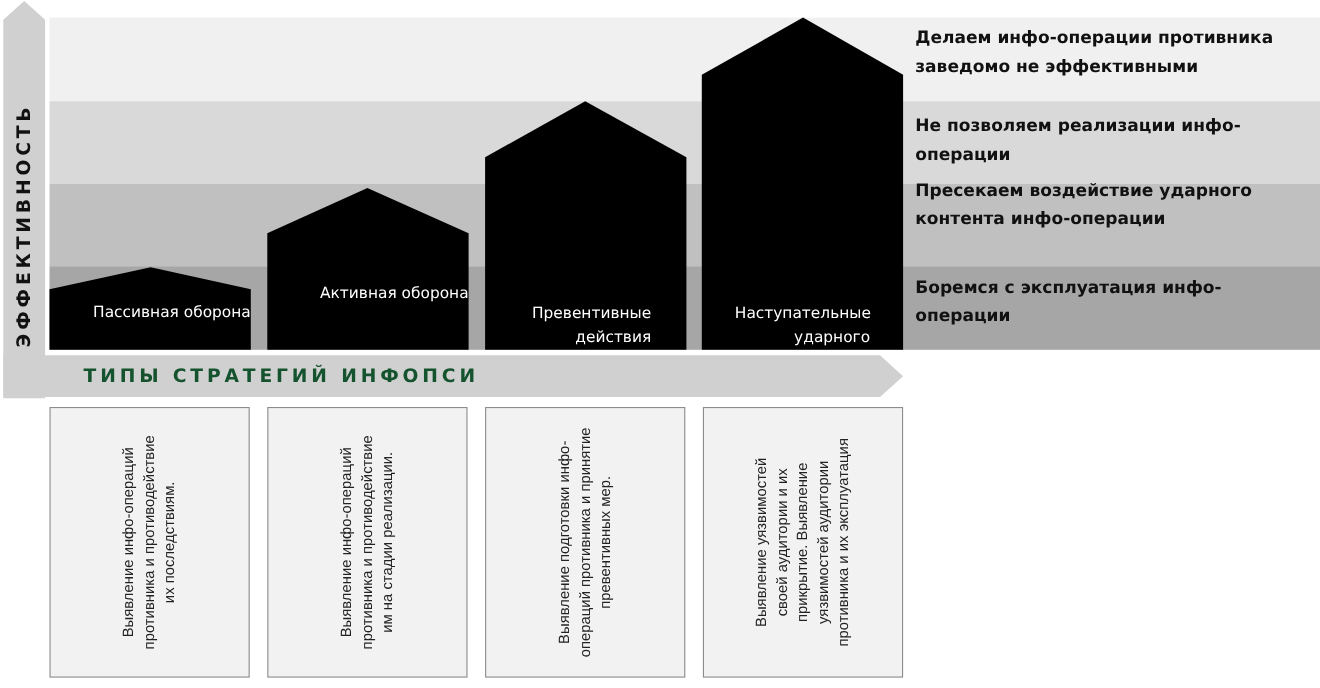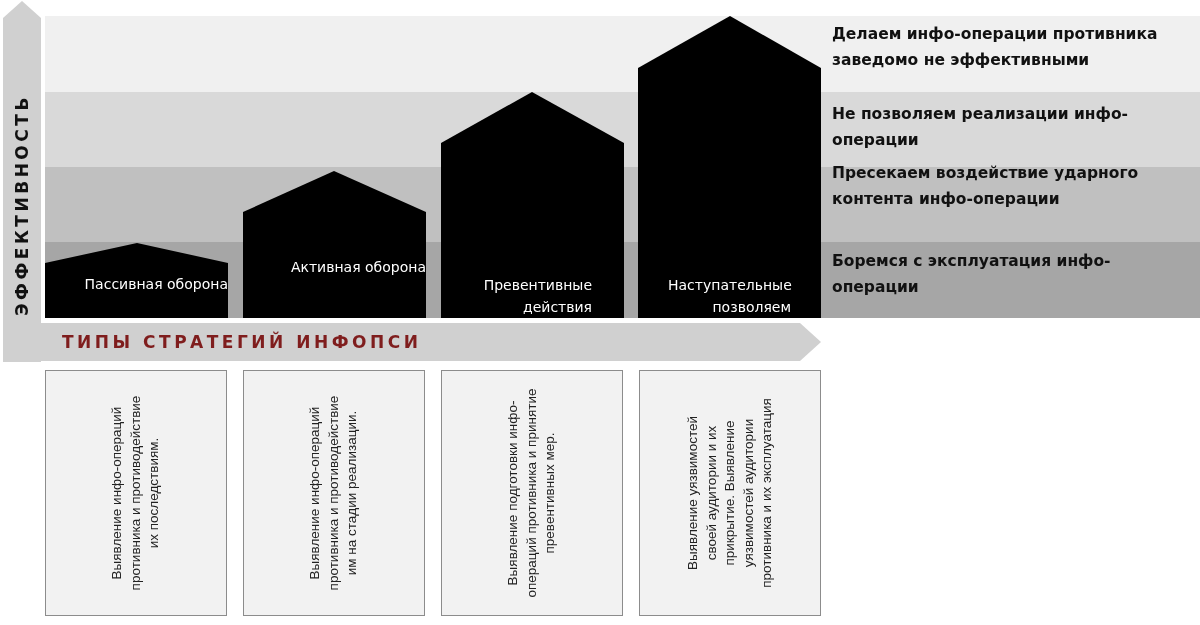--- a/index.html
+++ b/index.html
@@ -19,22 +19,22 @@
     position: absolute; color: #fff; font-size: 14px; text-align: right;
     line-height: 22px; width: 183px;
   }
   .axis-y-label {
     position: absolute; left: 22px; top: 205px;
     transform: translate(-50%, -50%) rotate(-90deg);
     font-size: 17px; font-weight: bold; letter-spacing: 3.5px; color: #111;
     white-space: nowrap;
   }
   .axis-x-label {
-    position: absolute; left: 62px; top: 332px;
-    font-size: 17px; font-weight: bold; letter-spacing: 3.5px; color: #7f1d1d;
+    position: absolute; left: 76px; top: 332px;
+    font-size: 17px; font-weight: bold; letter-spacing: 3.5px; color: #14532d;
     white-space: nowrap;
   }
   .desc-box {
     position: absolute; top: 370px; width: 182px; height: 246px;
     background: #f2f2f2; border: 1px solid #8c8c8c; box-sizing: border-box;
   }
   .desc-text {
     position: absolute; left: 50%; top: 50%;
     width: 230px;
     transform: translate(-50%, -50%) rotate(-90deg);
@@ -62,21 +62,21 @@
   <polygon points="441,143 532,92 624,143 624,318 441,318" fill="#000"></polygon>
   <polygon points="638,68 730,16 821,68 821,318 638,318" fill="#000"></polygon>
 </svg>
 
 <div class="axis-y-label">ЭФФЕКТИВНОСТЬ</div>
 <div class="axis-x-label">ТИПЫ СТРАТЕГИЙ ИНФОПСИ</div>
 
 <div class="house-label" style="left:45px;top:273px;">Пассивная оборона</div>
 <div class="house-label" style="left:243px;top:256px;">Активная оборона</div>
 <div class="house-label" style="left:441px;top:274px;width:183px;padding:0 32px;box-sizing:border-box;">Превентивные действия</div>
-<div class="house-label" style="left:638px;top:274px;width:183px;padding:0 30px;box-sizing:border-box;">Наступательные позволяем</div>
+<div class="house-label" style="left:638px;top:274px;width:183px;padding:0 30px;box-sizing:border-box;">Наступательные ударного</div>
 
 <div class="band-label" style="top:21px;">Делаем инфо-операции противника заведомо не эффективными</div>
 <div class="band-label" style="top:101px;width:320px;">Не позволяем реализации инфо-операции</div>
 <div class="band-label" style="top:160px;width:330px;">Пресекаем воздействие ударного контента инфо-операции</div>
 <div class="band-label" style="top:248px;width:320px;">Боремся с эксплуатация инфо-операции</div>
 
 <div class="desc-box" style="left:45px;">
   <div class="desc-text" style="width:235px;padding:0 18px;box-sizing:border-box;">Выявление инфо-операций противника и противодействие их последствиям.</div>
 </div>
 <div class="desc-box" style="left:243px;">

